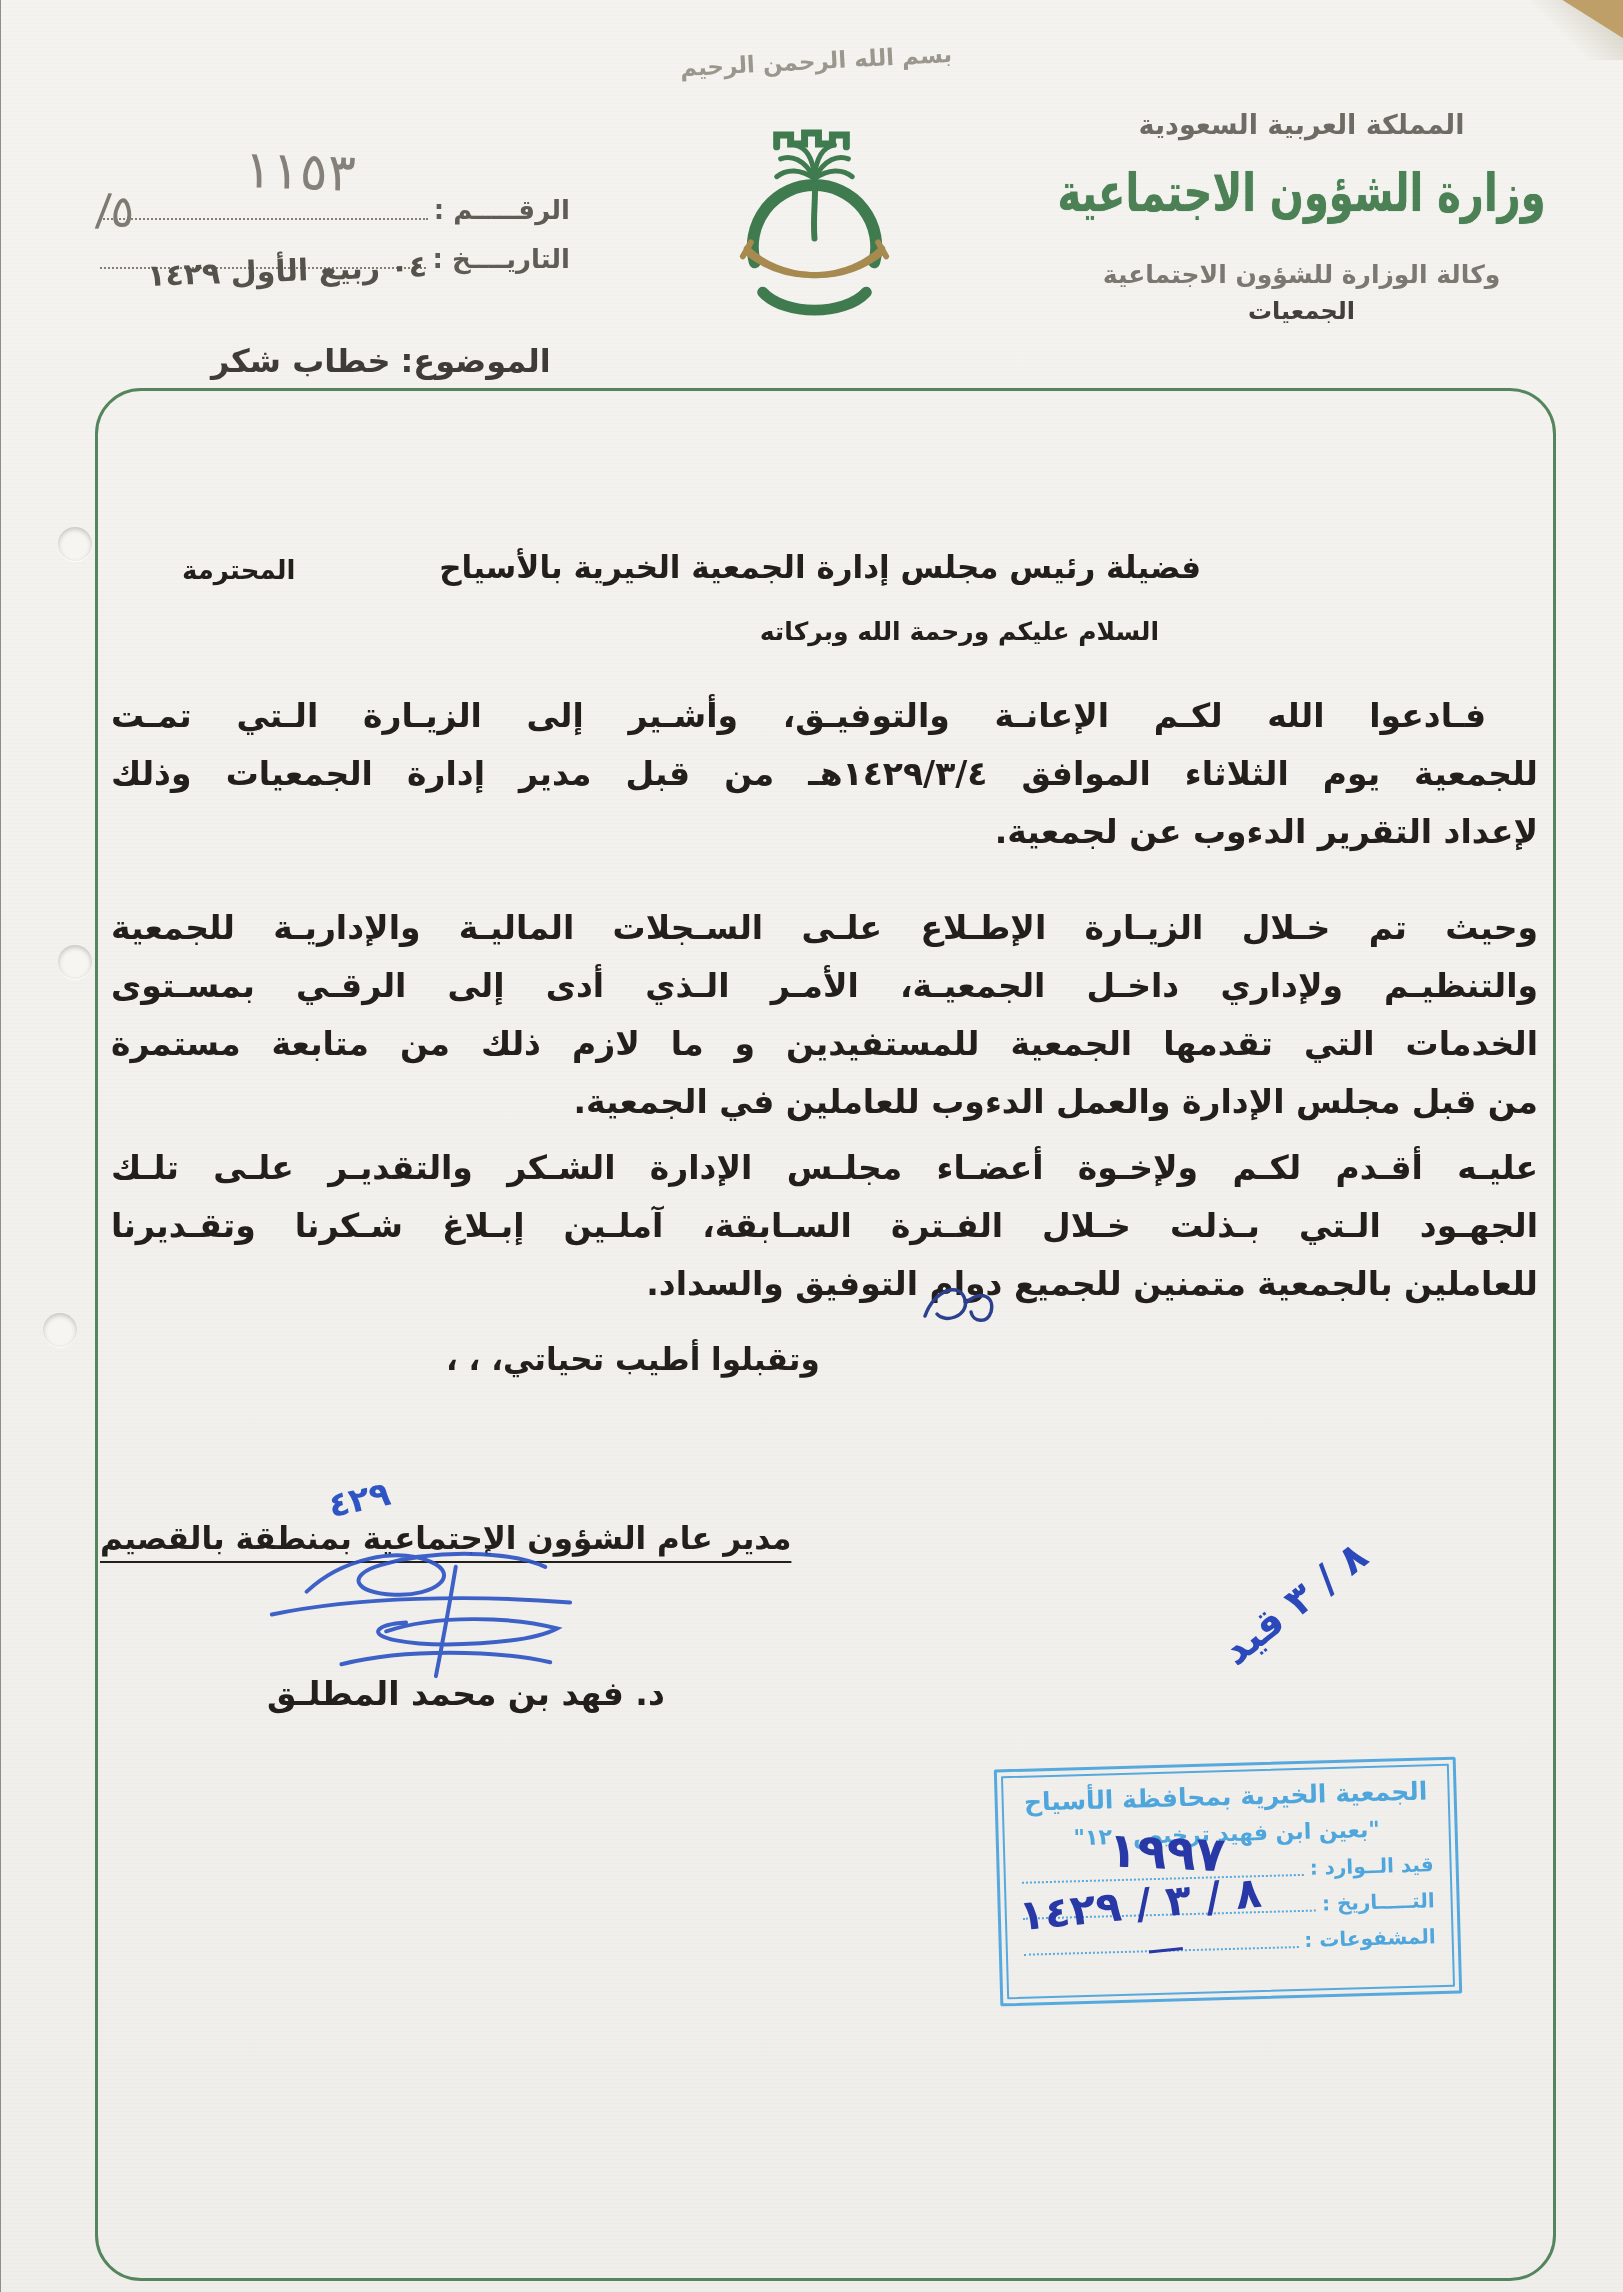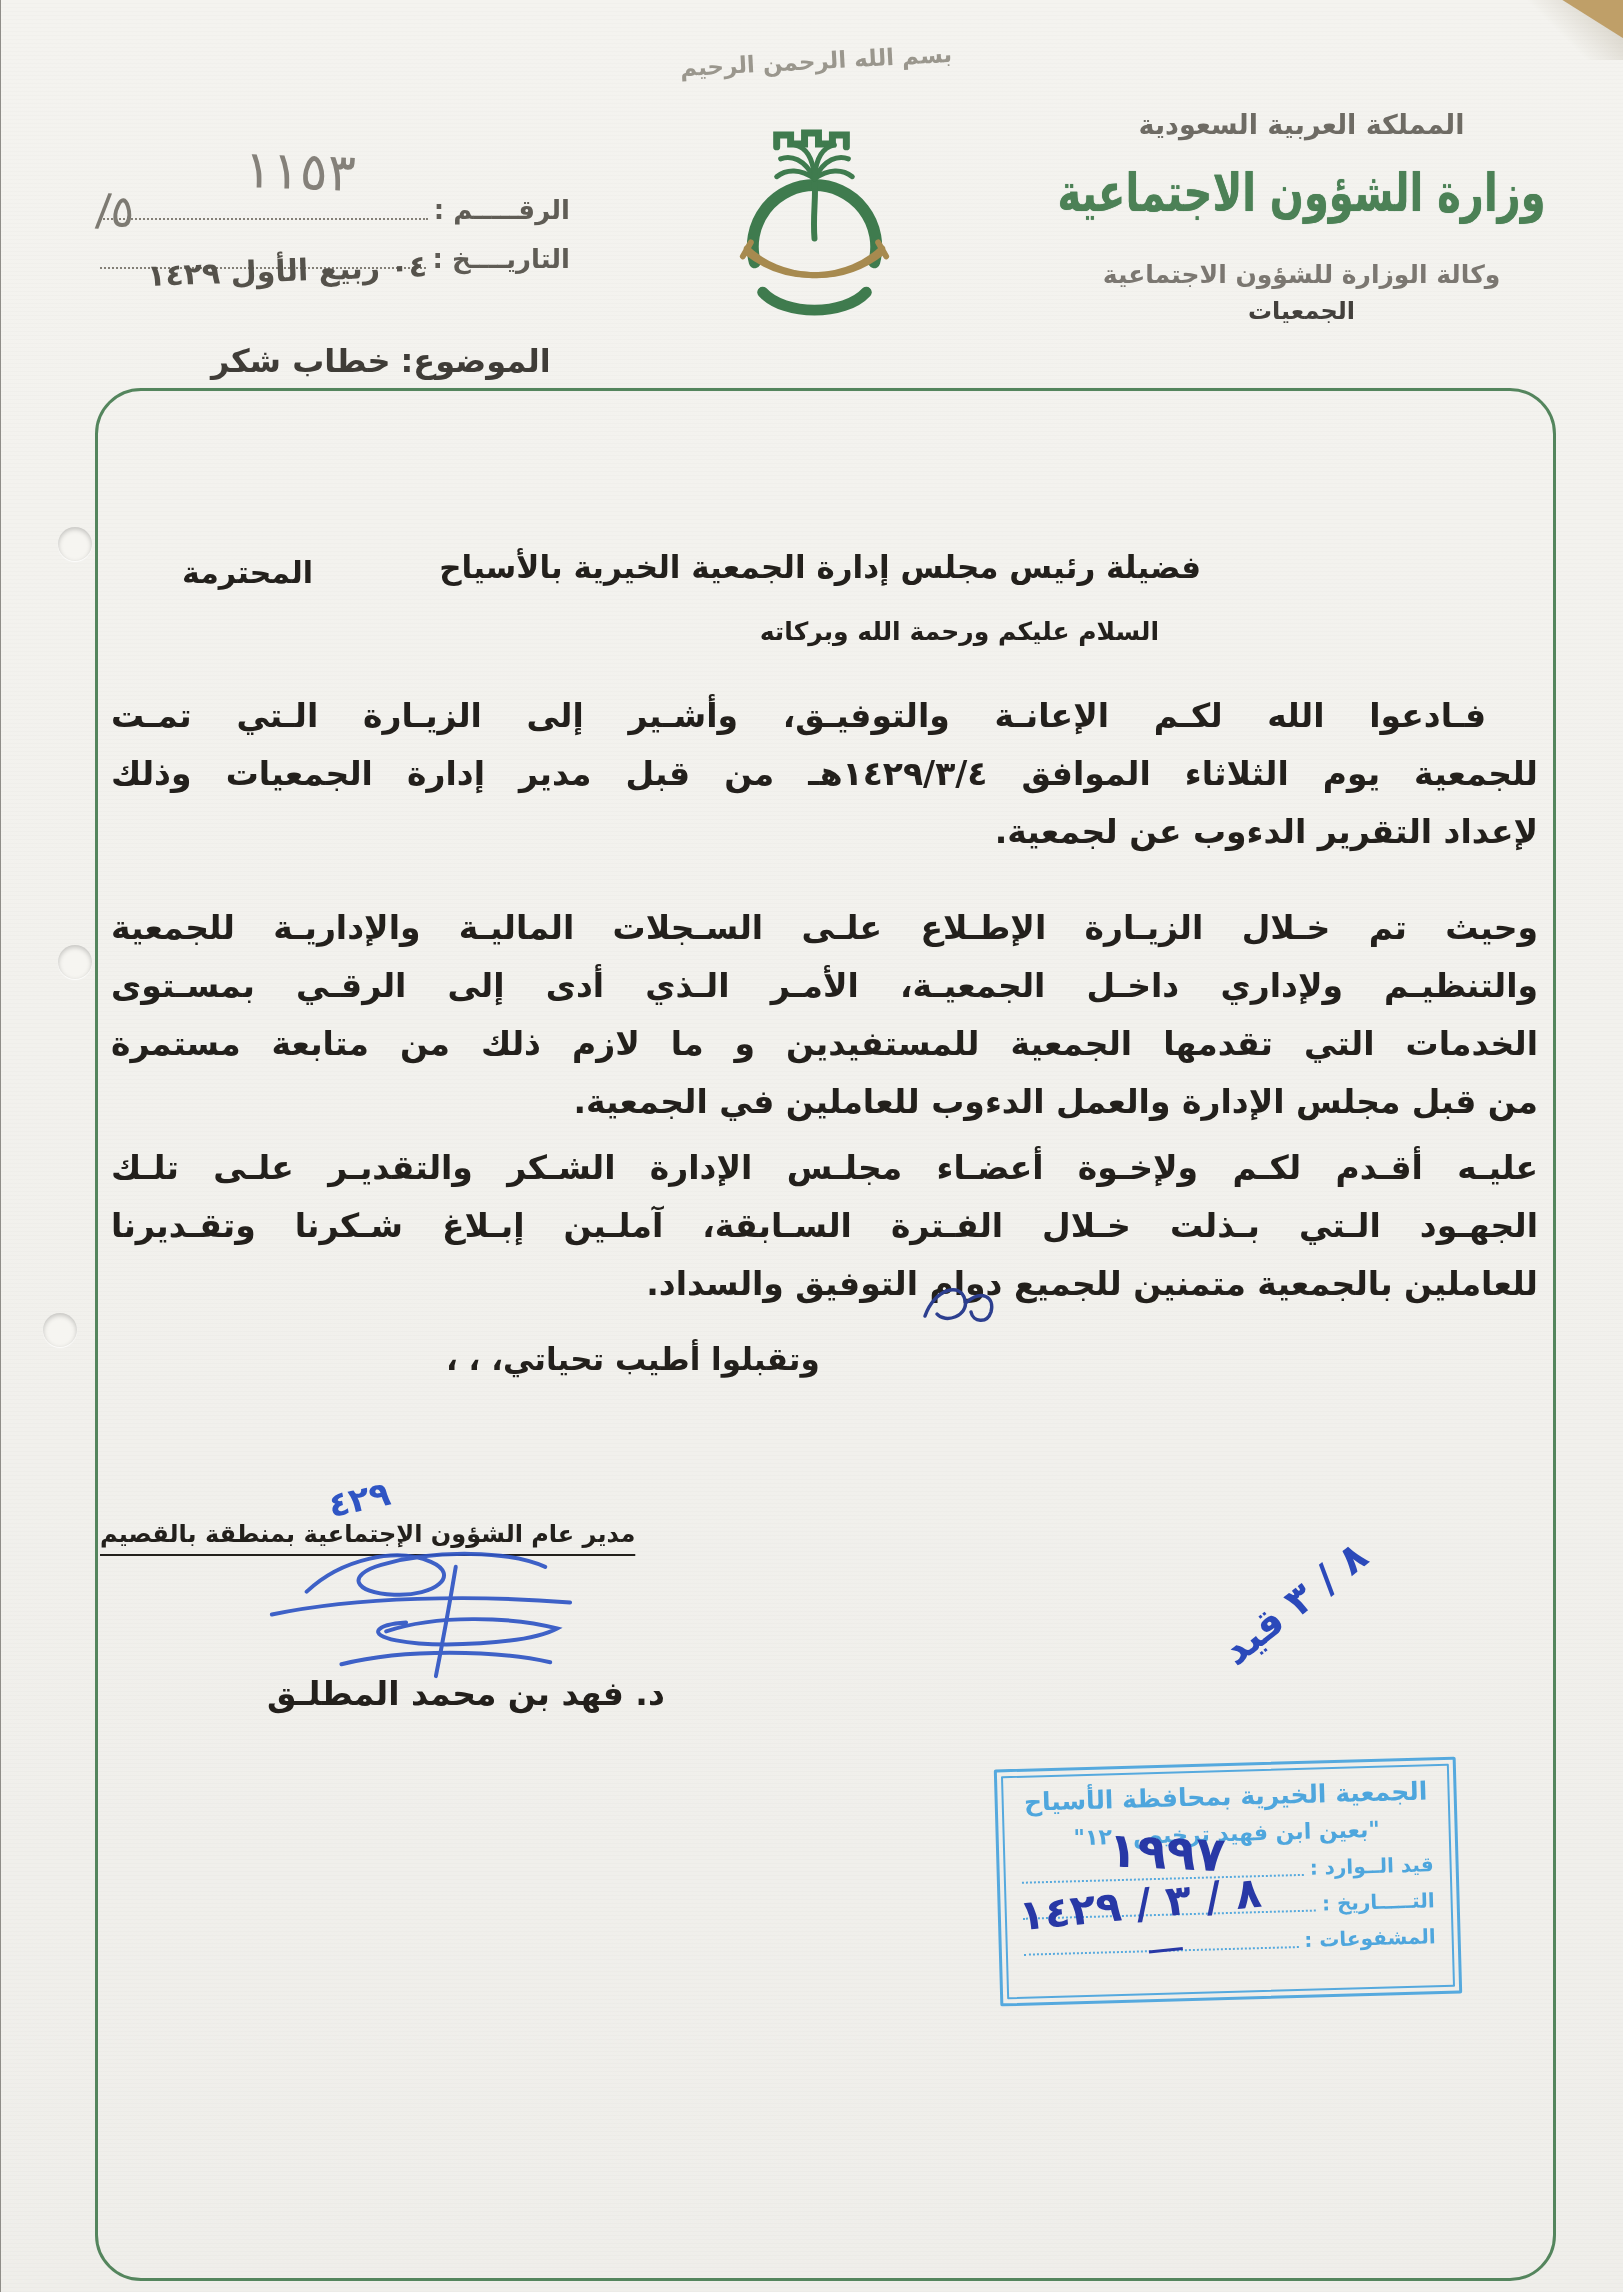--- a/index.html
+++ b/index.html
@@ -50,33 +50,33 @@
   .date-stamp{left:147px;top:253px;font-size:30px;font-weight:bold;color:#55524b;
     transform:rotate(-2deg);letter-spacing:1px;}
   .subject{left:211px;top:342px;font-size:32px;font-weight:bold;color:#3f3c37;}
   .subject .v{margin-right:10px;}
 
   
   .frame{left:95px;top:388px;width:1455px;height:1887px;border:3px solid #54855d;border-radius:46px;}
 
   
   .recipient{right:423px;top:549px;font-size:31px;font-weight:bold;color:#23201c;}
-  .honorific{left:182px;top:555px;font-size:30px;font-weight:bold;color:#23201c;}
+  .honorific{left:182px;top:555px;font-size:26px;font-weight:bold;color:#23201c;}
   .greeting{right:465px;top:617px;font-size:25px;font-weight:bold;color:#23201c;}
   .body-text{left:111px;top:687px;width:1427px;direction:rtl;color:#23201c;
     font-size:33px;font-weight:bold;line-height:58px;}
   .jline{text-align:justify;text-align-last:justify;}
   .eline{text-align:right;}
   .indent{padding-right:52px;}
   .p2{margin-top:38px;}
   .p3{margin-top:8px;}
   .closing{left:446px;top:1341px;font-size:31px;font-weight:bold;color:#23201c;}
 
   
-  .sig-title{left:100px;top:1520px;font-size:24px;font-weight:bold;color:#23201c;
+  .sig-title{left:100px;top:1520px;font-size:31px;font-weight:bold;color:#23201c;
     text-decoration:underline;text-decoration-thickness:2px;text-underline-offset:12px;}
   .sig-name{left:267px;top:1674px;font-size:33px;font-weight:bold;color:#23201c;letter-spacing:1px;}
   .hand-year{left:328px;top:1479px;font-size:34px;color:#2f55c4;transform:rotate(-12deg);font-weight:bold;}
   .sig-scribble{left:247px;top:1537px;}
   .reg-note{left:1209px;top:1580px;font-size:40px;font-weight:bold;color:#2b49ba;
     transform:rotate(-38deg);transform-origin:center;letter-spacing:2px;}
   .mini-scribble{left:913px;top:1272px;}
 
   
   .stamp{left:997px;top:1763px;width:456px;height:231px;border:3px solid #55a9de;

